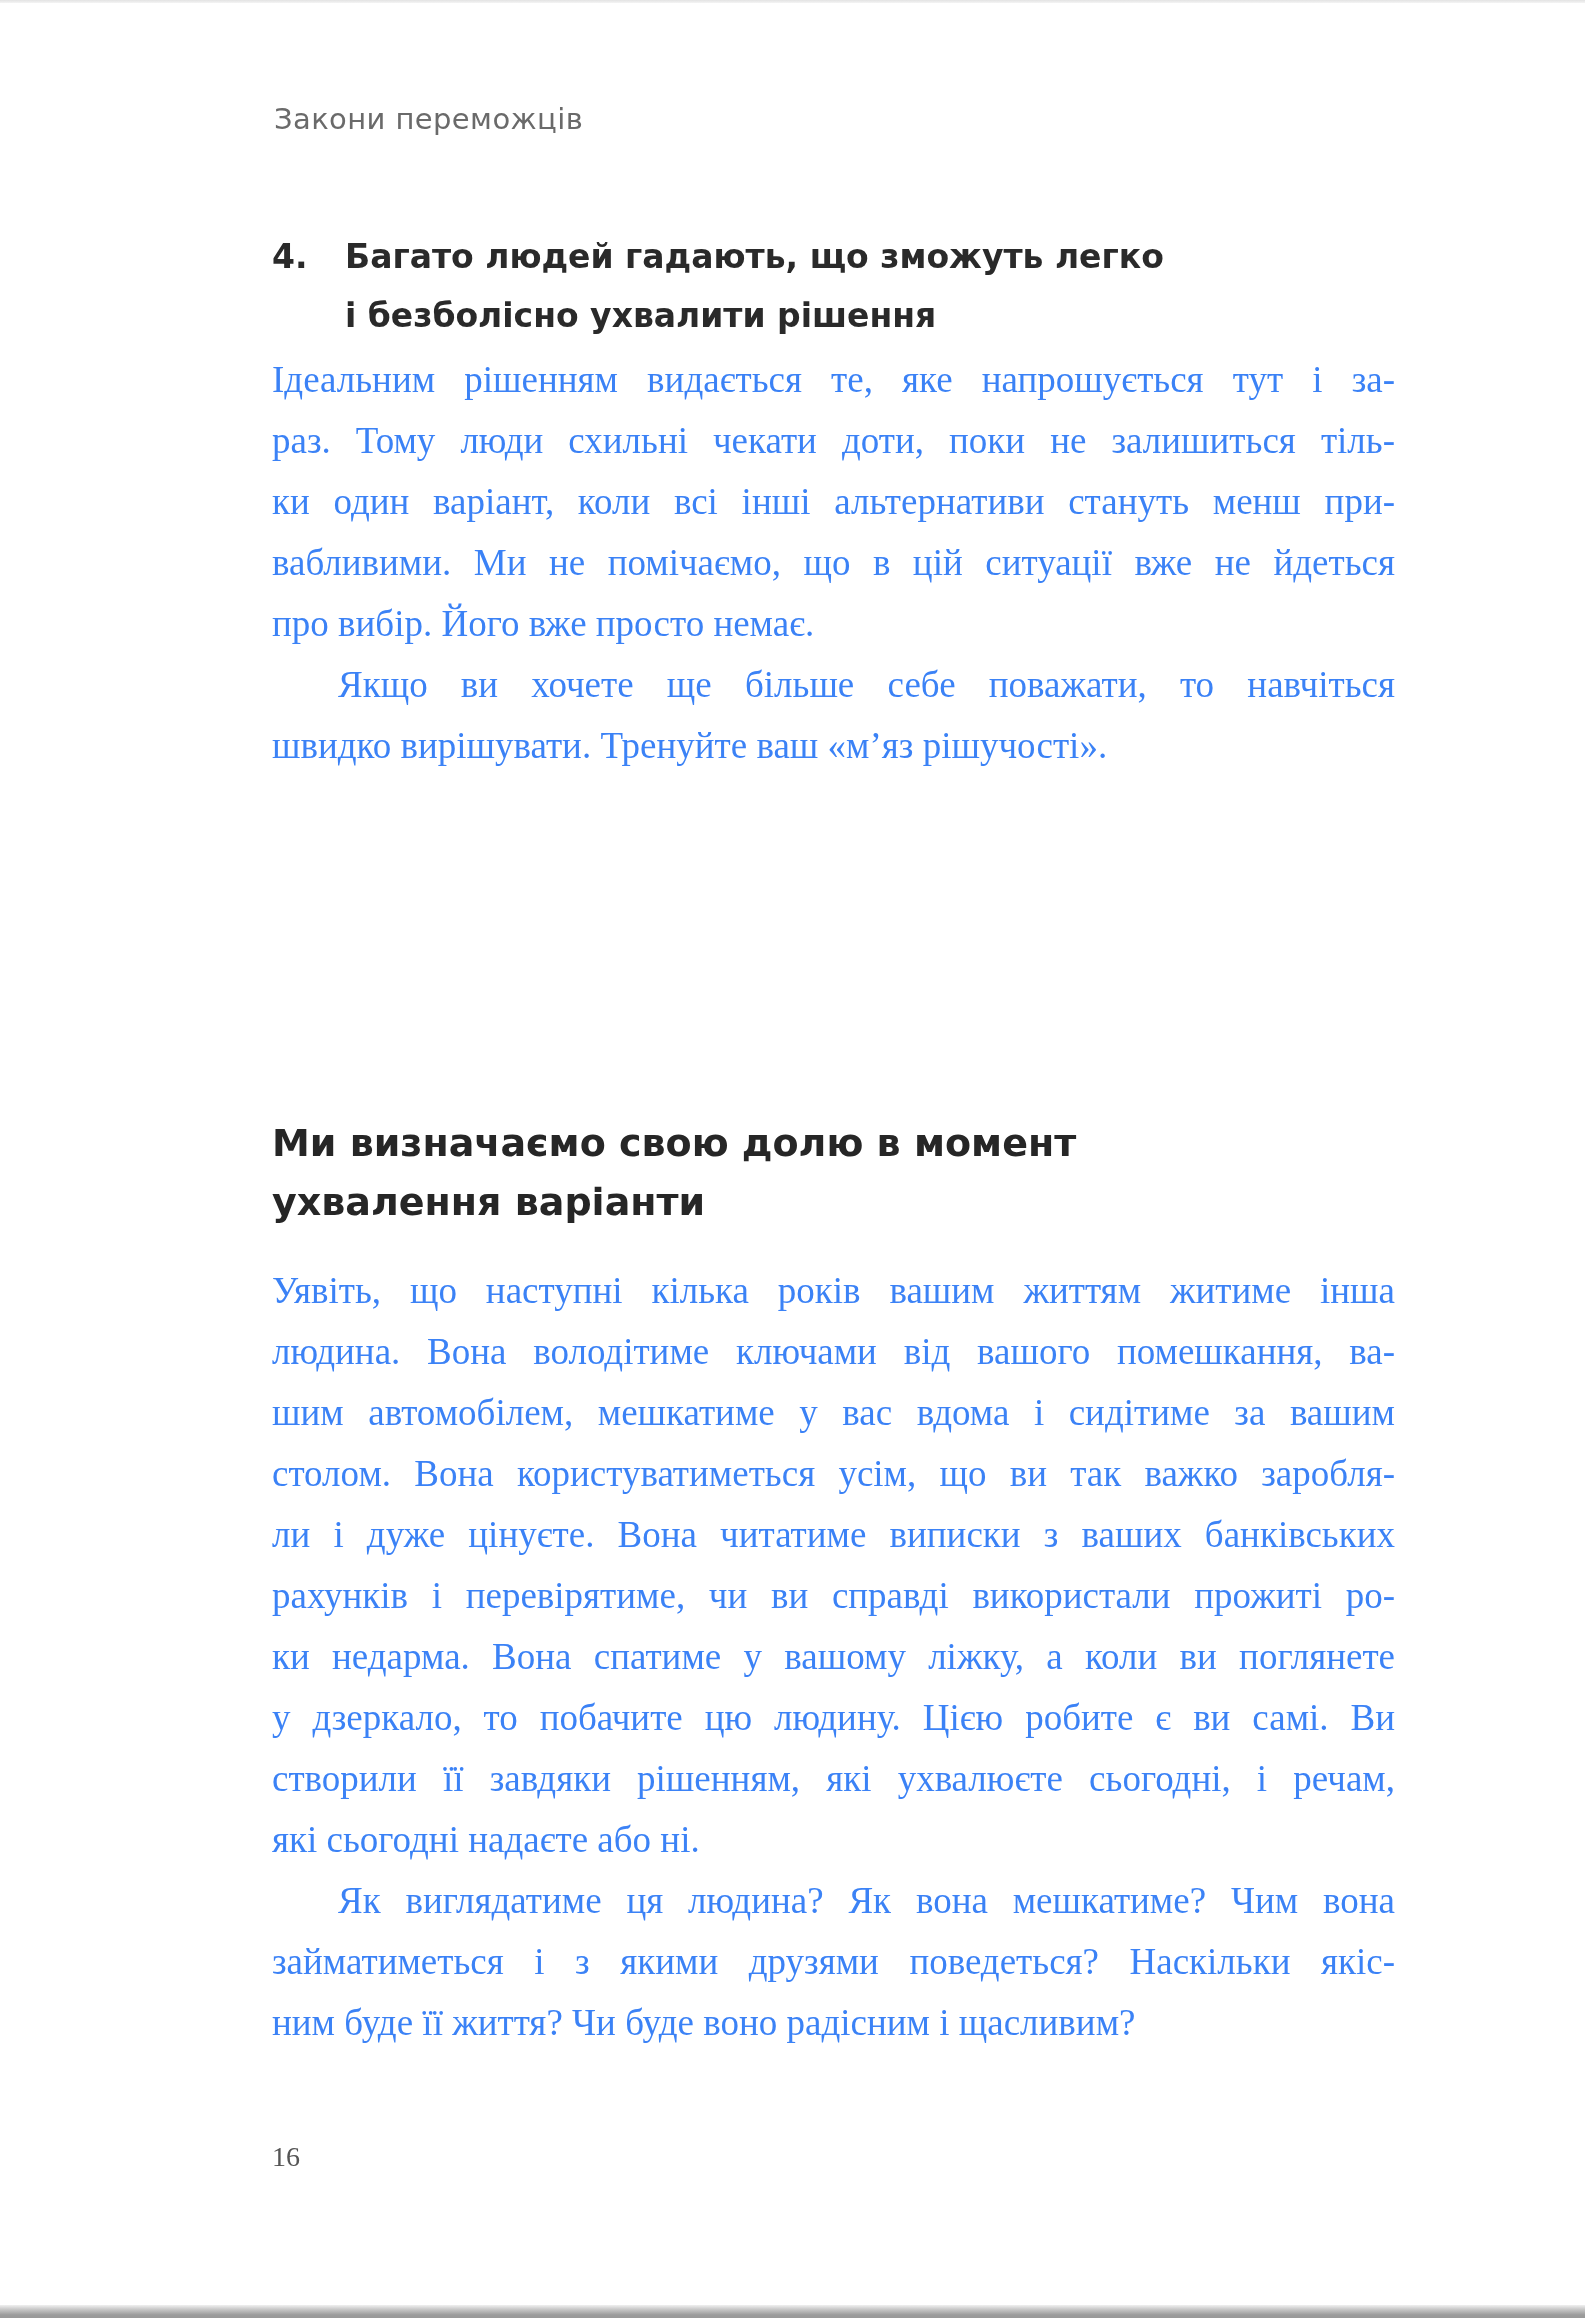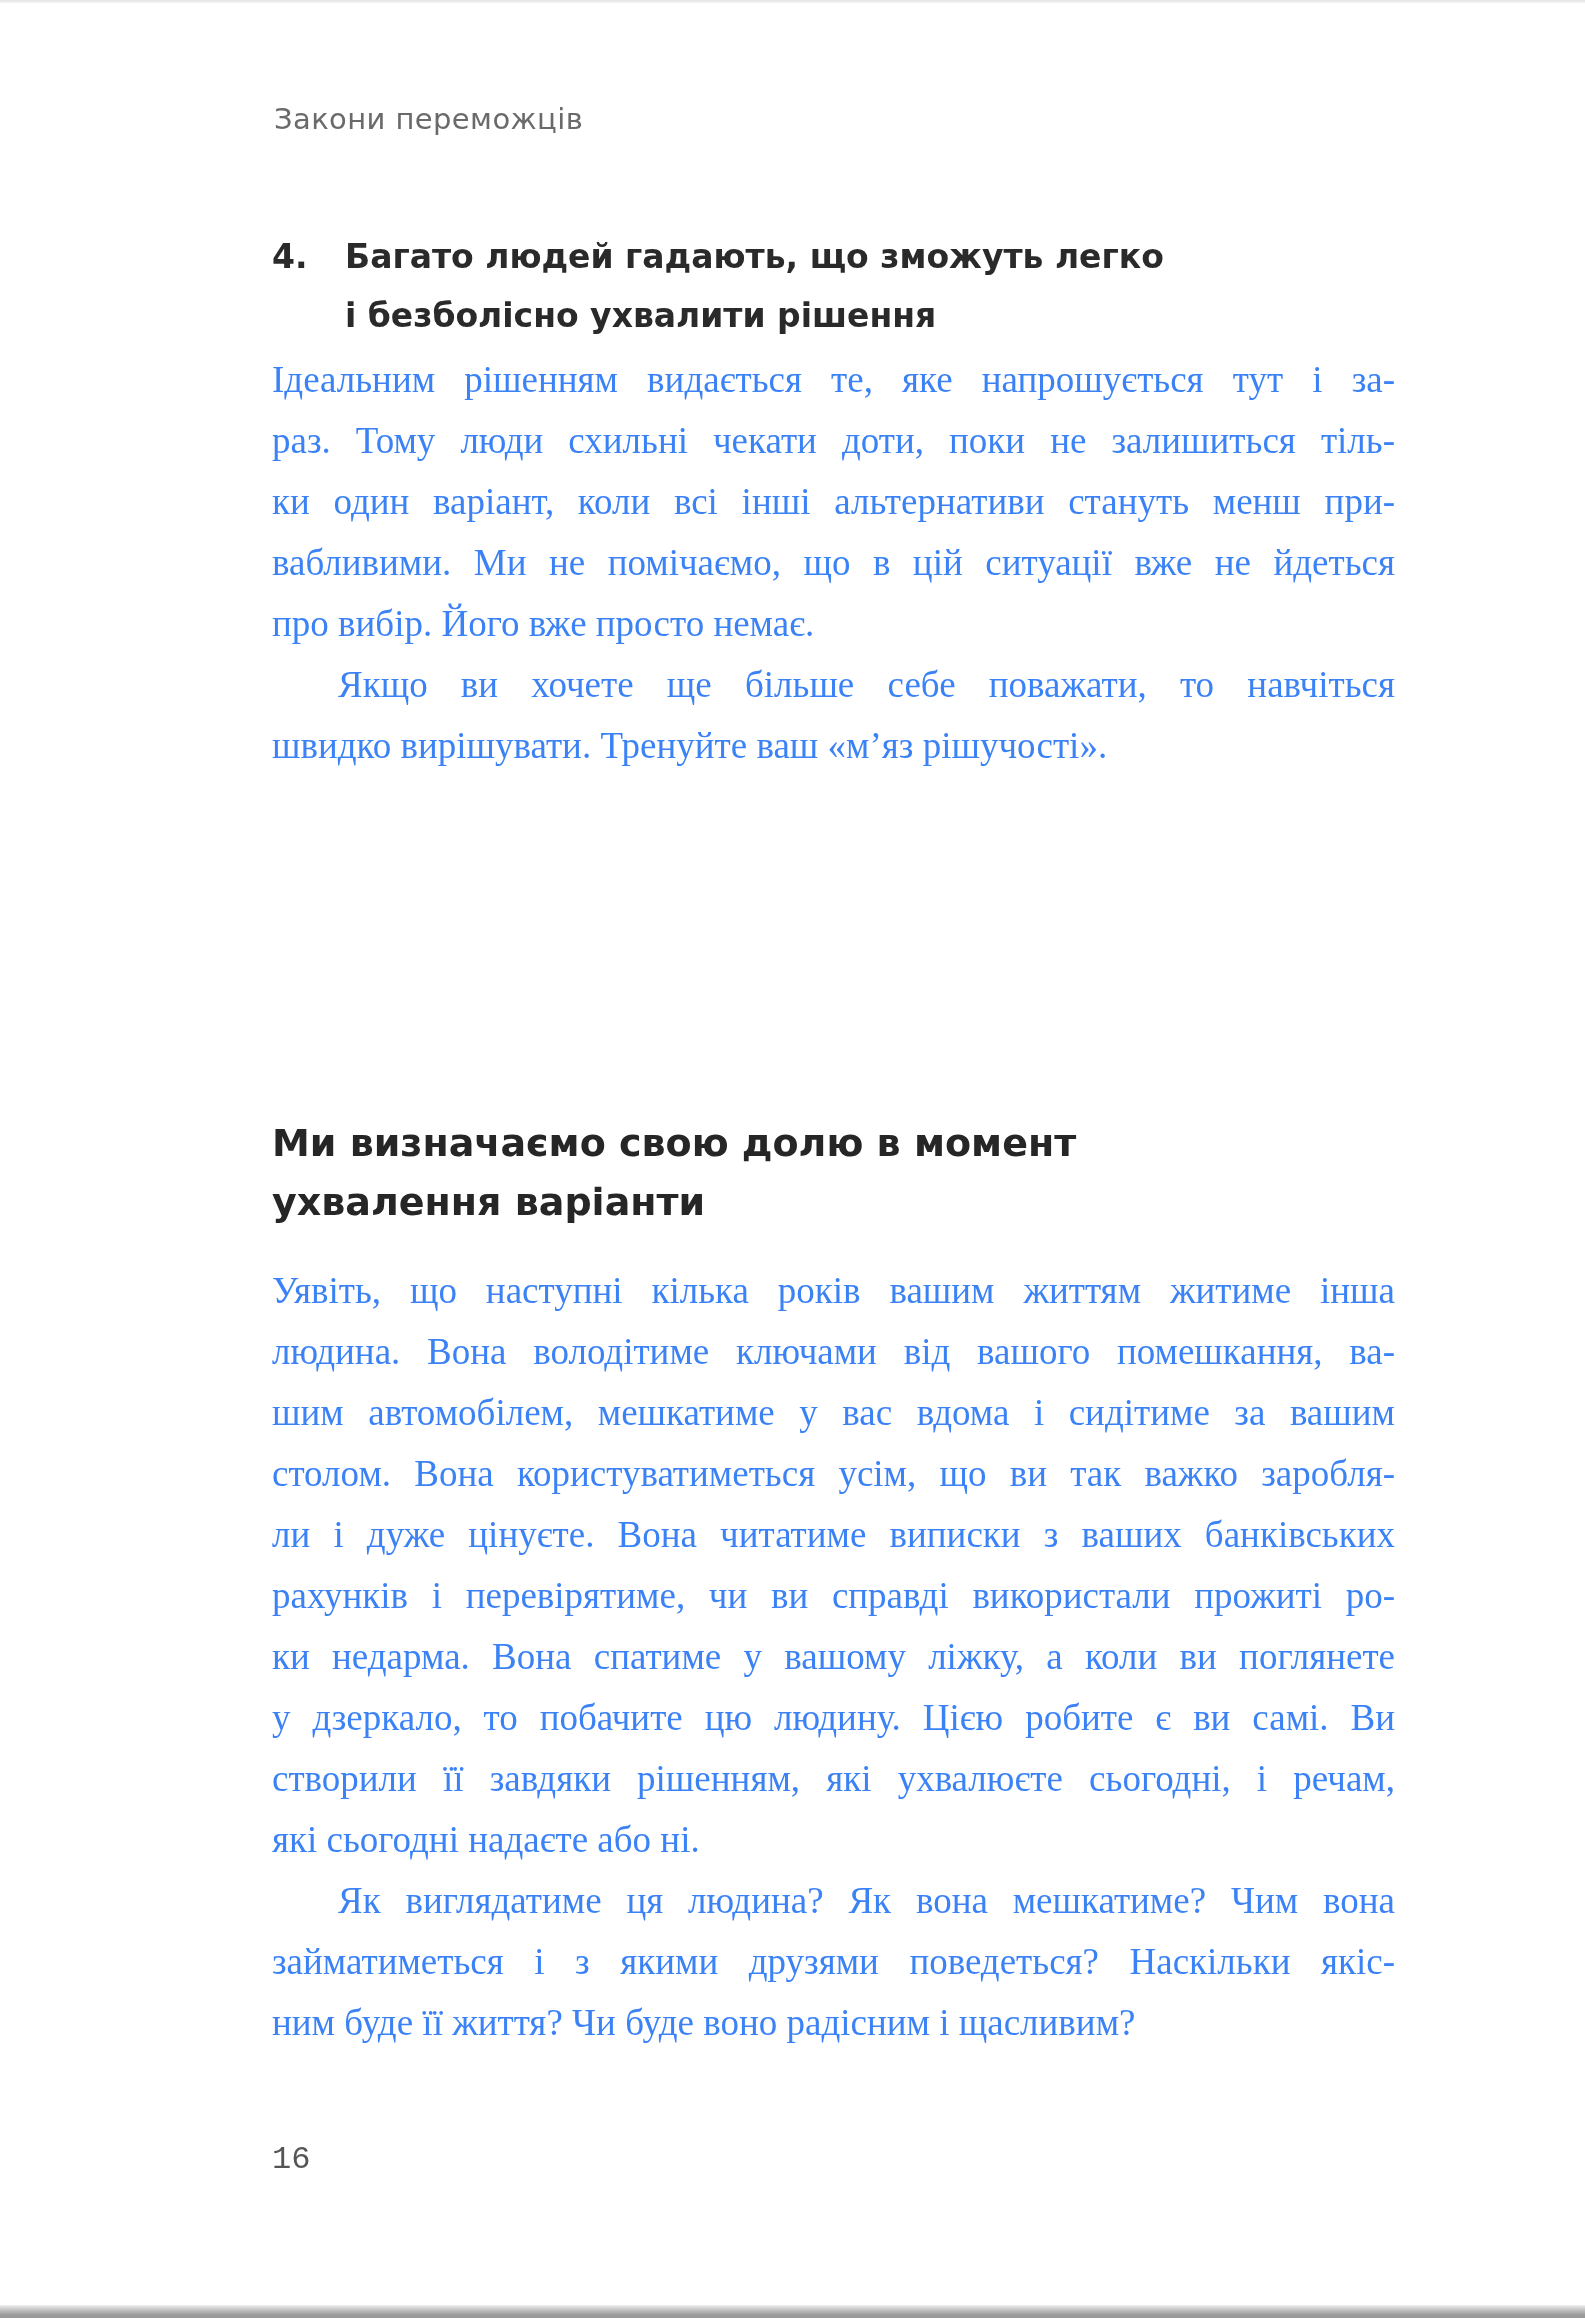--- a/index.html
+++ b/index.html
@@ -90,22 +90,22 @@
     font-size: 38px;
     line-height: 59px;
     color: #262626;
     margin-top: 40px;
   }
   .sec2 { top: 1260px; }
   .folio {
     position: absolute;
     left: 256px;
     top: 2141px;
-    font-family: Liberation Mono, monospace;
-    font-size: 32px;
+    font-family: Liberation Serif, serif;
+    font-size: 28px;
     color: #555555;
   }
   .line { display: block; white-space: nowrap; text-align: justify; text-align-last: justify; }
   .line.last { text-align-last: left; }
 </style>
 </head>
 <body>
 
 <div class="top-rule"></div>
 

